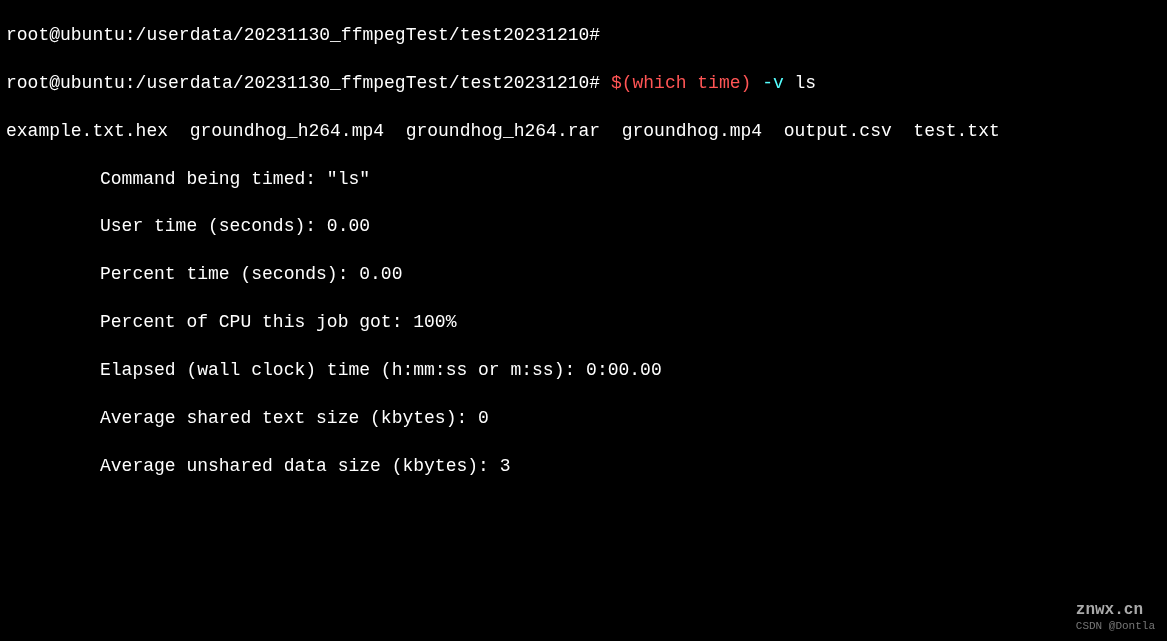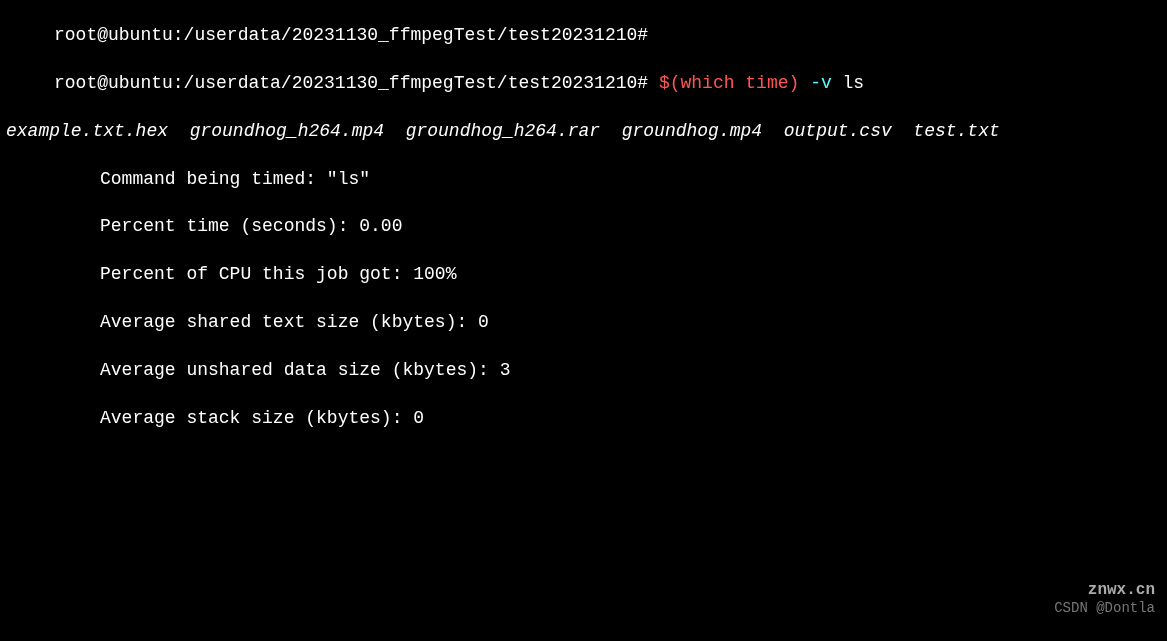--- a/index.html
+++ b/index.html
@@ -18,72 +18,70 @@
       height: 641px;
       overflow: hidden;
       position: relative;
     }
     .terminal {
       white-space: pre;
       padding: 0 6px;
     }
     .prompt {
       color: #ffffff;
-      margin-left: 48px;
     }
     .cmd-red {
       color: #ff5555;
       text-align: right;
     }
     .cmd-cyan {
       color: #55ffff;
     }
     .indent {
       padding-left: 94px;
       display: block;
     }
     .ls-output {
       display: block;
-      font-style: italic;
     }
     .line {
       display: block;
     }
     .watermark {
       position: absolute;
-      bottom: 24px;
+      bottom: 8px;
       right: 12px;
       color: #888888;
       font-size: 14px;
-      text-align: right;
       line-height: 1.2;
     }
     .watermark-main {
       font-weight: bold;
       color: #aaaaaa;
       font-size: 16px;
     }
     .watermark-sub {
-      font-size: 14px;
+      font-size: 11px;
       color: #777777;
     }
   </style>
 </head>
 <body>
 
 <div class="terminal">
 <span class="line"><span class="prompt">root@ubuntu:/userdata/20231130_ffmpegTest/test20231210#</span></span>
 <span class="line"><span class="prompt">root@ubuntu:/userdata/20231130_ffmpegTest/test20231210# </span><span class="cmd-red">$(which time)</span><span class="cmd-cyan"> -v </span><span>ls</span></span>
 <span class="ls-output">example.txt.hex  groundhog_h264.mp4  groundhog_h264.rar  groundhog.mp4  output.csv  test.txt</span>
 <span class="indent">Command being timed: "ls"</span>
+<span class="indent">User time (seconds): 0.00</span>
 <span class="indent">Percent time (seconds): 0.00</span>
 <span class="indent">Percent of CPU this job got: 100%</span>
+<span class="indent">Elapsed (wall clock) time (h:mm:ss or m:ss): 0:00.00</span>
 <span class="indent">Average shared text size (kbytes): 0</span>
 <span class="indent">Average unshared data size (kbytes): 3</span>
-<span class="indent">Average stack size (kbytes): 0</span>
 
 
 
 
 
 
 
 
 
 

